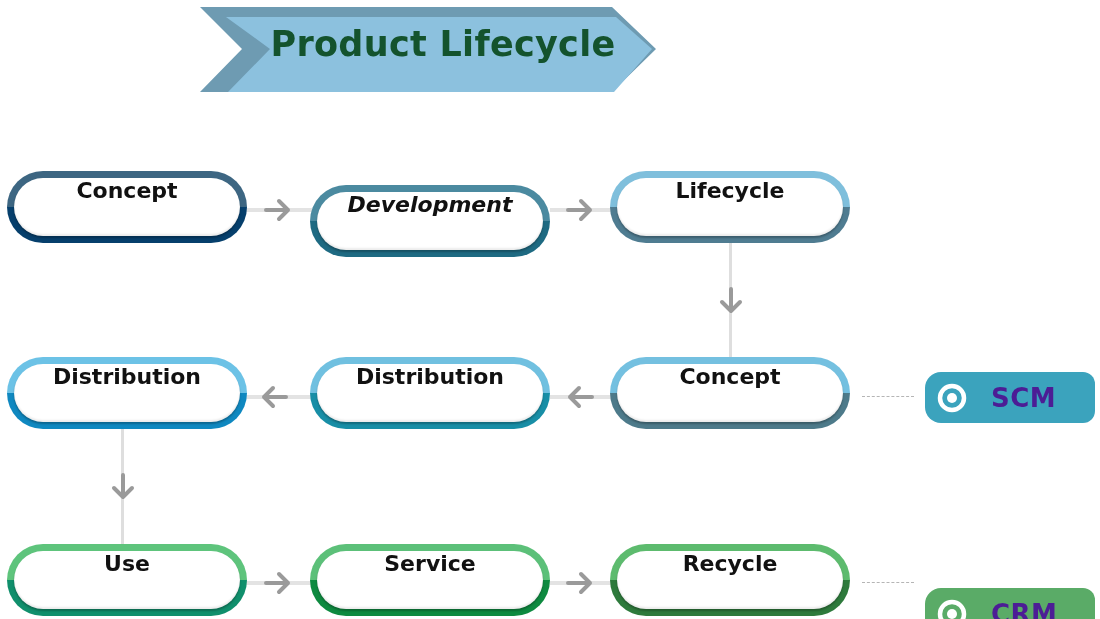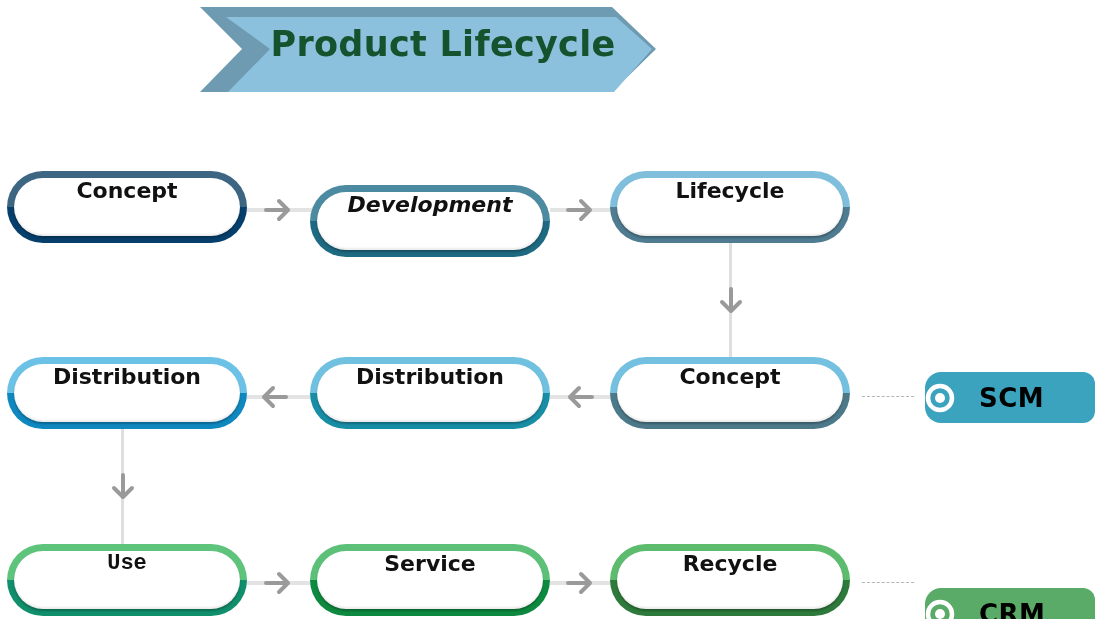--- a/index.html
+++ b/index.html
@@ -22,21 +22,21 @@
   .stage .label { font-weight: bold; font-size: 22px; color: #111111; }
 
   
   .hline { position: absolute; height: 4px; background: #e3e3e3; }
   .vline { position: absolute; width: 3px; background: #dedede; }
   .dash  { position: absolute; height: 0; border-top: 1.5px dashed #b5b5b5; }
   .arrow { position: absolute; width: 30px; height: 30px; }
 
   
   .tag { position: absolute; width: 170px; height: 51px; border-radius: 16px 12px 12px 16px;
-         display: flex; align-items: center; color: #000000; box-sizing: border-box; }
+         display: flex; align-items: center; color: #4c1d95; box-sizing: border-box; padding-left: 12px; }
   .tag .tag-icon { width: 30px; height: 30px; }
   .tag .tag-label { font-weight: bold; font-size: 26px; margin-left: 24px; letter-spacing: 0.5px; }
 </style>
 </head>
 <body>
 
 <div class="banner">
   <svg width="456" height="85" viewBox="0 0 456 85">
     <polygon id="banner-dark" points="0,0 412,0 456,42 412,85 0,85 42,42" fill="#6e9bb2"></polygon>
     <polygon id="banner-light" points="26,10 416,10 452,42 414,85 28,85 70,42" fill="#8cc1de"></polygon>
@@ -108,21 +108,21 @@
 <div class="stage" style="left: 310px; top: 357px; background: linear-gradient(rgb(112, 192, 224) 0%, rgb(112, 192, 224) 50%, rgb(24, 142, 166) 50%, rgb(24, 142, 166) 100%);">
   <div class="inner">
       <span class="label">Distribution</span>
     </div>
 </div>
 <div class="stage" style="left: 7px; top: 357px; background: linear-gradient(rgb(108, 194, 230) 0%, rgb(108, 194, 230) 50%, rgb(15, 136, 192) 50%, rgb(15, 136, 192) 100%);">
   <div class="inner">
       <span class="label">Distribution</span>
     </div>
 </div>
-<div class="stage" style="left: 7px; top: 544px; background: linear-gradient(rgb(94, 196, 124) 0%, rgb(94, 196, 124) 50%, rgb(16, 143, 108) 50%, rgb(16, 143, 108) 100%); font-family: Liberation Mono, monospace;">
+<div class="stage" style="left: 7px; top: 544px; background: linear-gradient(rgb(94, 196, 124) 0%, rgb(94, 196, 124) 50%, rgb(16, 143, 108) 50%, rgb(16, 143, 108) 100%);">
   <div class="inner">
       <span class="label">Use</span>
     </div>
 </div>
 <div class="stage" style="left: 310px; top: 544px; background: linear-gradient(rgb(92, 192, 121) 0%, rgb(92, 192, 121) 50%, rgb(14, 138, 64) 50%, rgb(14, 138, 64) 100%);">
   <div class="inner">
       <span class="label">Service</span>
     </div>
 </div>
 <div class="stage" style="left: 610px; top: 544px; background: linear-gradient(rgb(93, 187, 110) 0%, rgb(93, 187, 110) 50%, rgb(46, 122, 60) 50%, rgb(46, 122, 60) 100%);">

